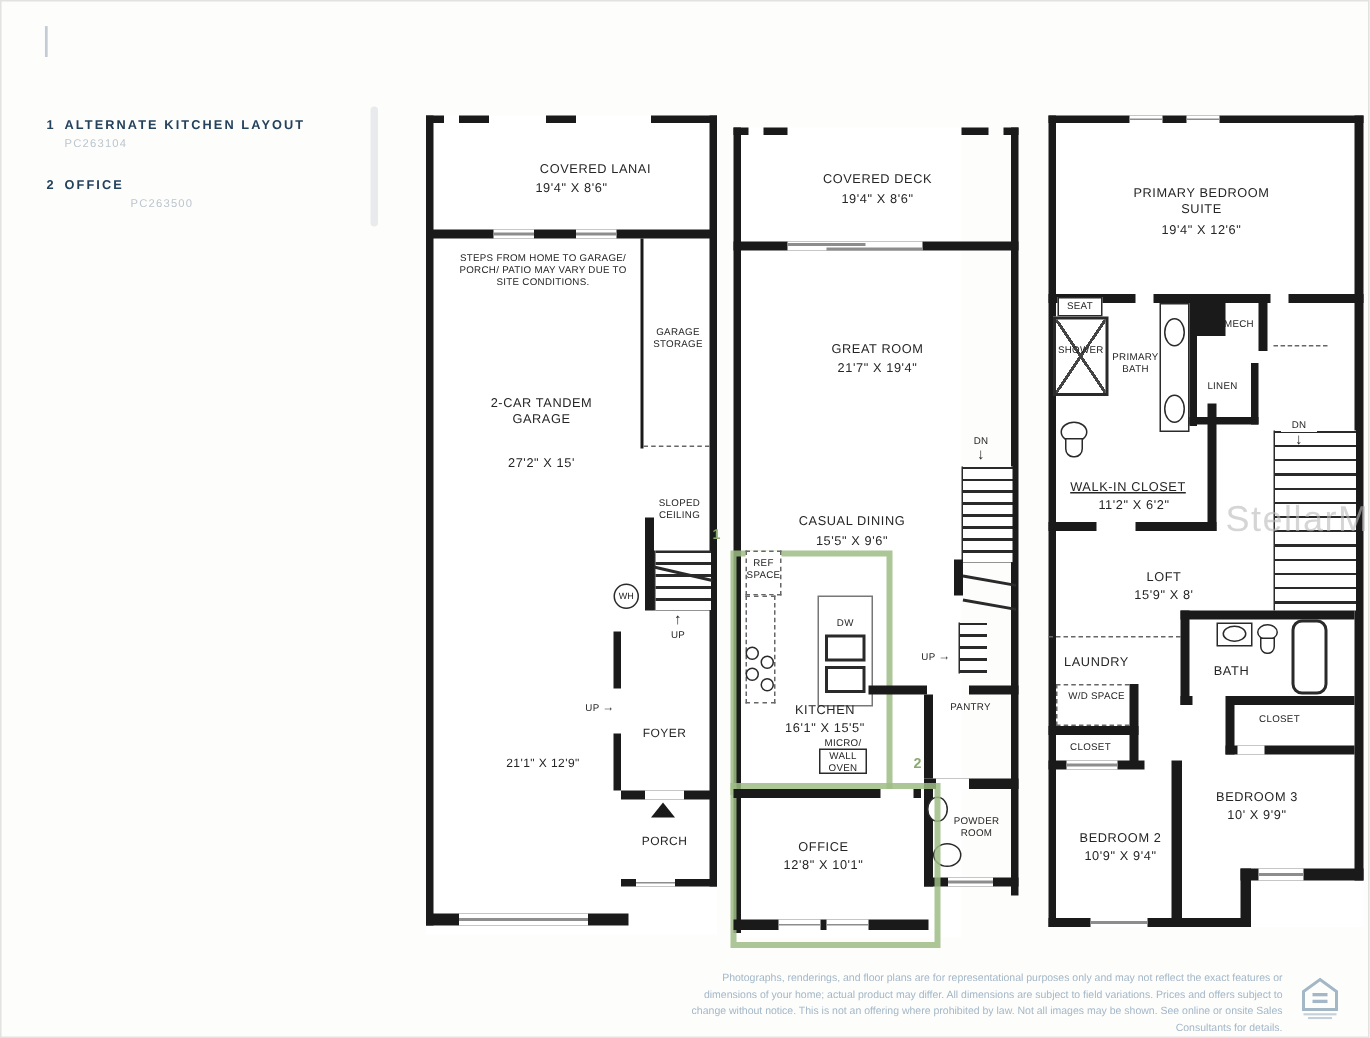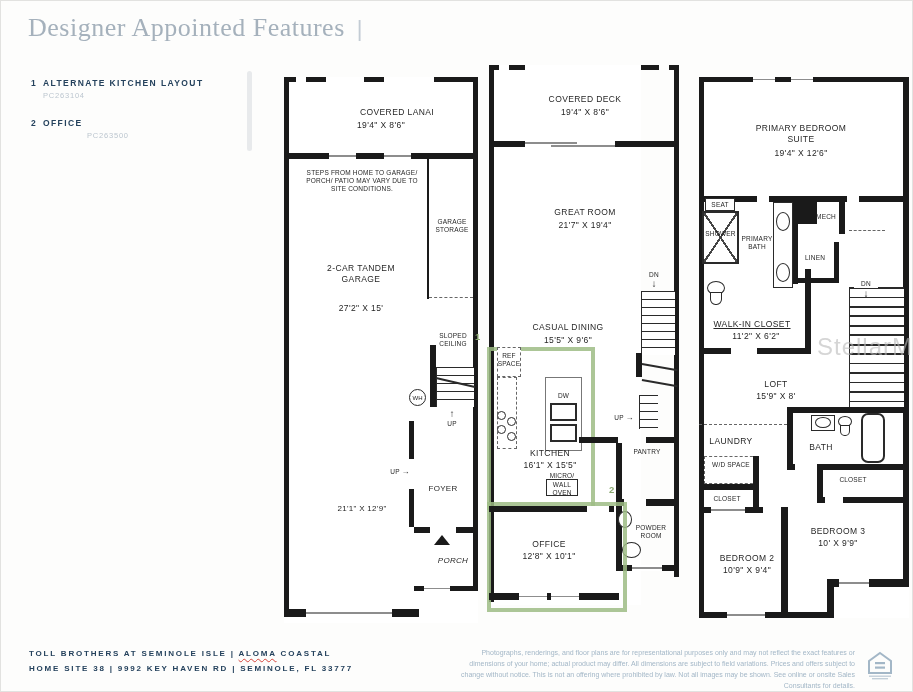--- a/index.html
+++ b/index.html
@@ -51,21 +51,20 @@
   .wavy{text-decoration:underline;text-decoration-style:wavy;text-decoration-color:#d6453c;text-decoration-thickness:1px;text-underline-offset:2px;}
   .disc{position:absolute;left:452px;top:647px;width:402px;font-size:7px;line-height:1.55;color:#a3b7c7;text-align:right;}
   .eho{position:absolute;left:866px;top:650px;width:26px;height:30px;color:#a3b7c7;}
 </style>
 </head>
 <body>
 
 <div class="page">
 
   <div class="hdr">
-    <span class="serif">Designer Appointed Features</span>
     <span class="bar">|</span>
   </div>
 
   <div class="opt-num" style="left:30px;top:77px;">1</div>
   <div class="opt-label" style="left:42px;top:77px;">ALTERNATE KITCHEN LAYOUT</div>
   <div class="opt-code" style="left:42px;top:90px;">PC263104</div>
   <div class="opt-num" style="left:30px;top:117px;">2</div>
   <div class="opt-label" style="left:42px;top:117px;">OFFICE</div>
   <div class="opt-code" style="left:42px;top:130px;margin-left:44px;">PC263500</div>
   <div class="scrollbar"></div>
@@ -98,28 +97,28 @@
     <div class="lbl-s" style="left:156px;top:332px;width:24px;"><span class="arrow">↑</span></div>
     <div class="lbl-s" style="left:156px;top:343px;width:24px;">UP</div>
     <div class="w" style="left:125px;top:344px;width:5px;height:38px;"></div>
     <div class="w" style="left:125px;top:412px;width:5px;height:38px;"></div>
     <div class="lbl-s" style="left:96px;top:391px;width:40px;"><span>UP</span> <span class="arrow" style="font-size:8px;">→</span></div>
     <div class="lbl" style="left:130px;top:407px;width:58px;">FOYER</div>
     <div class="lbl" style="left:26px;top:427px;width:104px;">21'1" X 12'9"</div>
     <div class="w" style="left:130px;top:450px;width:64px;height:6px;"></div>
     <div class="gap" style="left:146px;top:450px;width:26px;height:6px;"></div>
     <div class="tri-up" style="left:150px;top:458px;"></div>
-    <div class="lbl" style="left:140px;top:479px;width:58px;font-style:italic;">PORCH</div>
+    <div class="lbl" style="left:130px;top:479px;width:58px;">PORCH</div>
     <div class="w" style="left:130px;top:509px;width:64px;height:5px;"></div>
     <div class="winh" style="left:140px;top:509px;width:26px;height:5px;"></div>
     <div class="w" style="left:0;top:532px;width:135px;height:8px;"></div>
     <div class="winh" style="left:22px;top:532px;width:86px;height:8px;"></div>
   </div>
 
-  <div class="plan" style="left:488px;top:64px;width:152px;height:540px;">
+  <div class="plan" style="left:488px;top:84px;width:152px;height:540px;">
     <div class="w" style="left:0;top:0;width:5px;height:537px;"></div>
     <div class="w" style="left:0;top:0;width:10px;height:5px;"></div>
     <div class="w" style="left:20px;top:0;width:16px;height:5px;"></div>
     <div class="w" style="left:152px;top:0;width:18px;height:5px;"></div>
     <div class="w" style="left:180px;top:0;width:10px;height:5px;"></div>
     <div class="w" style="left:185px;top:0;width:5px;height:512px;"></div>
     <div class="w" style="left:0;top:76px;width:190px;height:6px;"></div>
     <div class="gap" style="left:36px;top:76px;width:90px;height:6px;"></div>
     <div class="wline" style="left:36px;top:77px;width:52px;"></div>
     <div class="wline" style="left:62px;top:80px;width:64px;"></div>
@@ -250,27 +249,20 @@
     <div class="lbl-m" style="left:8px;top:488px;width:80px;">10'9" X 9'4"</div>
     <div class="w" style="left:128px;top:502px;width:82px;height:8px;"></div>
     <div class="winh" style="left:140px;top:502px;width:30px;height:8px;"></div>
     <div class="w" style="left:128px;top:502px;width:7px;height:39px;"></div>
     <div class="w" style="left:0;top:535px;width:135px;height:6px;"></div>
     <div class="winh" style="left:28px;top:535px;width:38px;height:6px;"></div>
   </div>
 
   <div class="watermark">StellarMLS</div>
 
-  <div class="ft1">
-    <span>TOLL BROTHERS AT SEMINOLE ISLE</span>
-    <span>|</span>
-    <span class="wavy">ALOMA</span>
-    <span>COASTAL</span>
-  </div>
-  <div class="ft2">HOME SITE 38   |   9992 KEY HAVEN RD   |   SEMINOLE, FL 33777</div>
   <div class="disc">Photographs, renderings, and floor plans are for representational purposes only and may not reflect the exact features or dimensions of your home; actual product may differ. All dimensions are subject to field variations. Prices and offers subject to change without notice. This is not an offering where prohibited by law. Not all images may be shown. See online or onsite Sales Consultants for details.</div>
   <div class="eho">
     <svg width="26" height="30" viewBox="0 0 26 30">
       <path d="M13 2 L24 10 L24 22 L2 22 L2 10 Z" fill="none" stroke="#a3b7c7" stroke-width="2"></path>
       <rect x="8" y="11" width="10" height="2.2" fill="#a3b7c7"></rect>
       <rect x="8" y="15.5" width="10" height="2.2" fill="#a3b7c7"></rect>
       <rect x="2" y="24.5" width="22" height="1.4" fill="#c3cfd9"></rect>
       <rect x="5" y="27" width="16" height="1.4" fill="#c3cfd9"></rect>
     </svg>
   </div>

